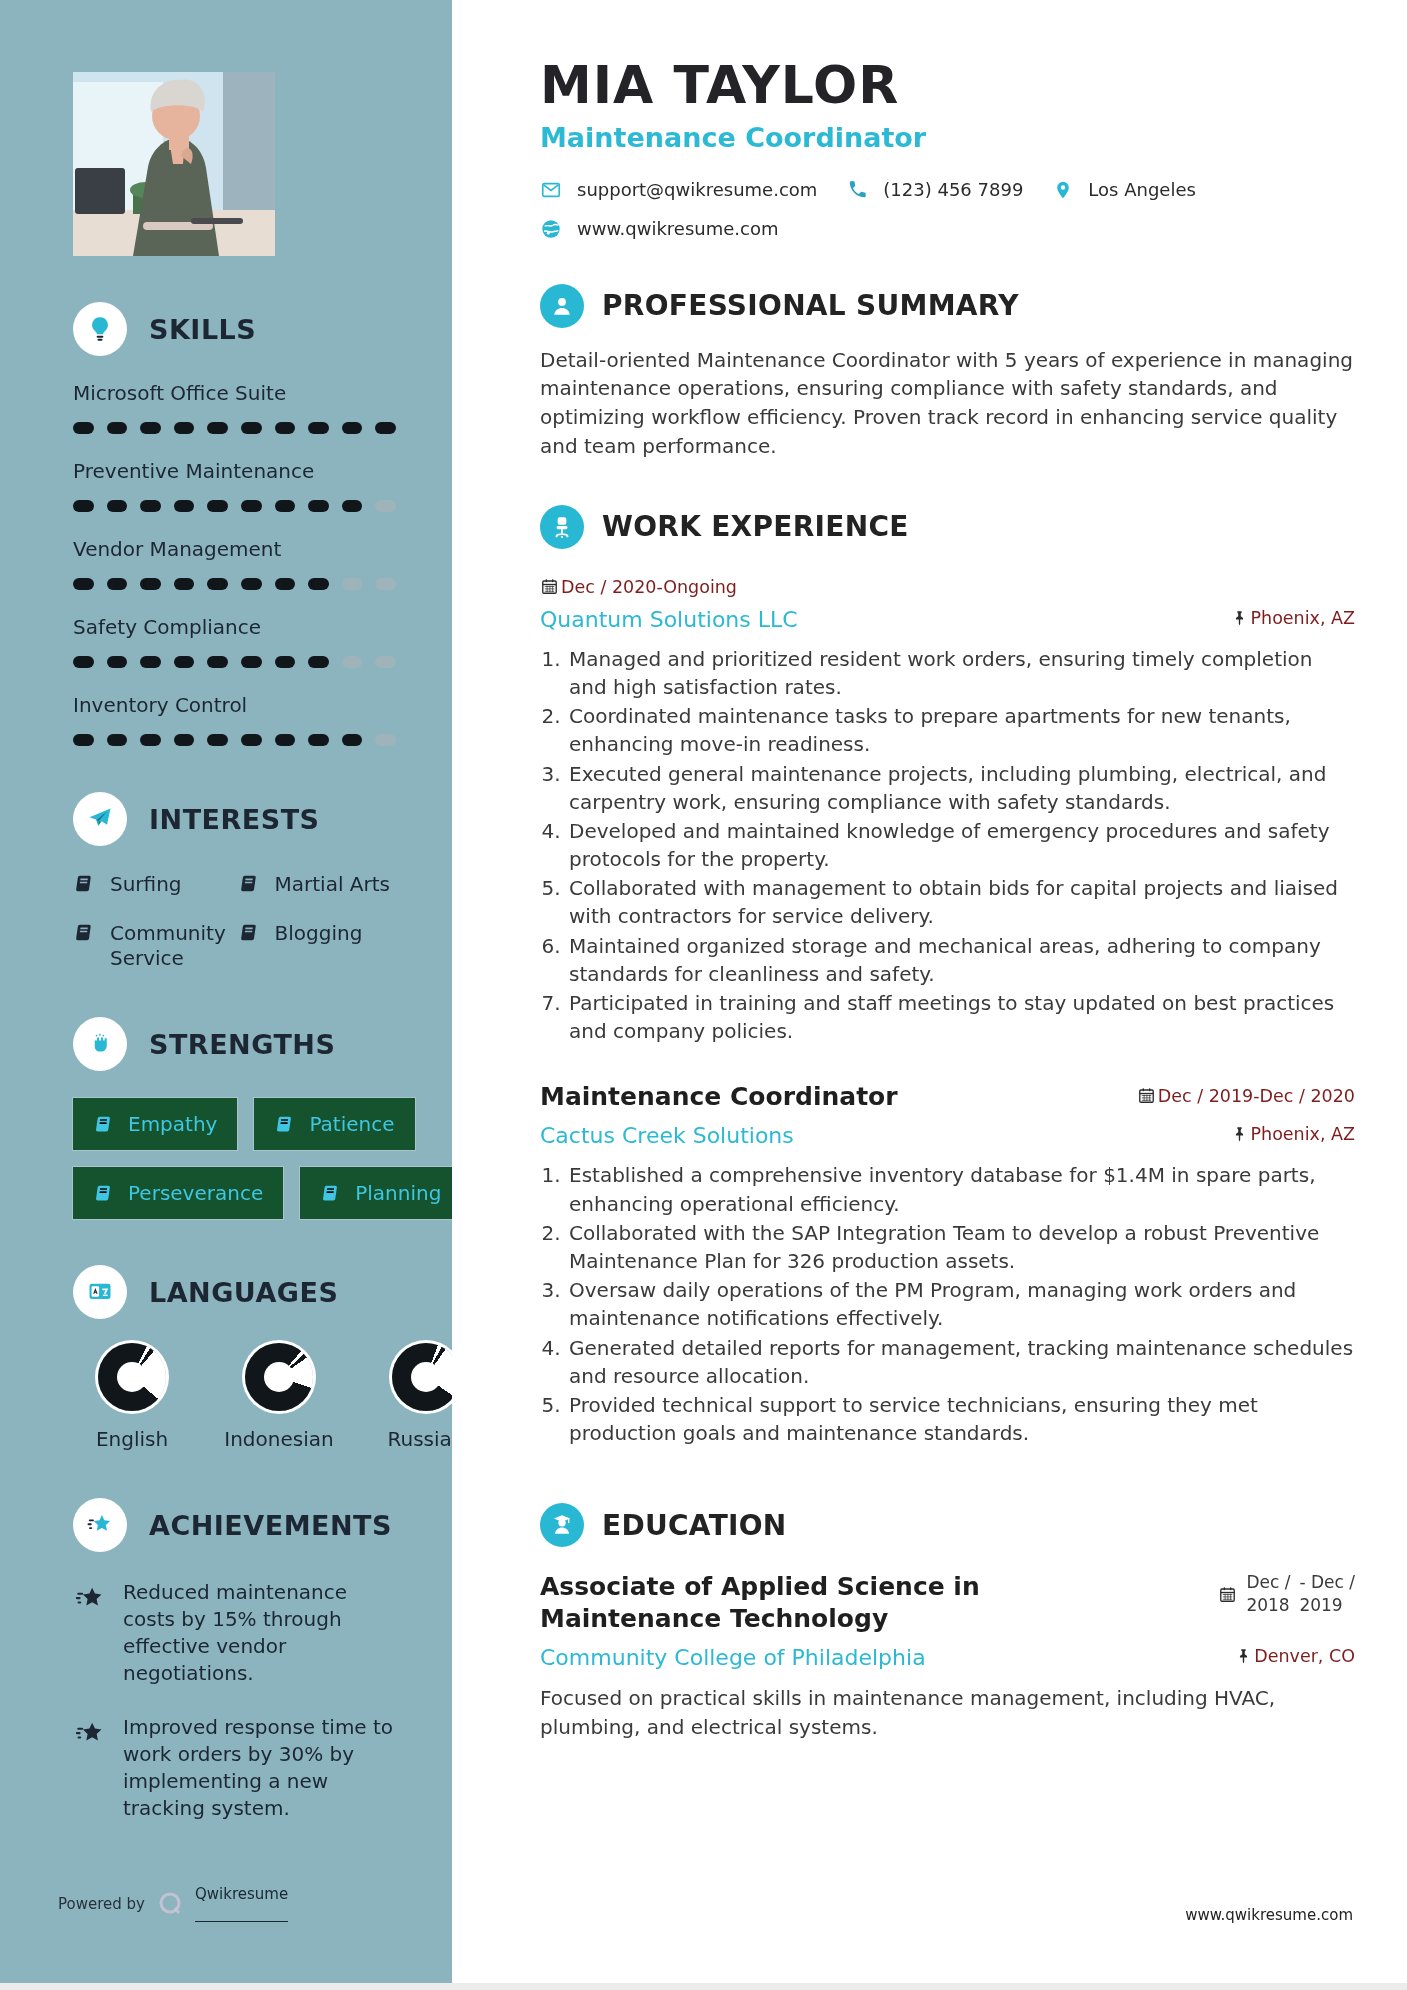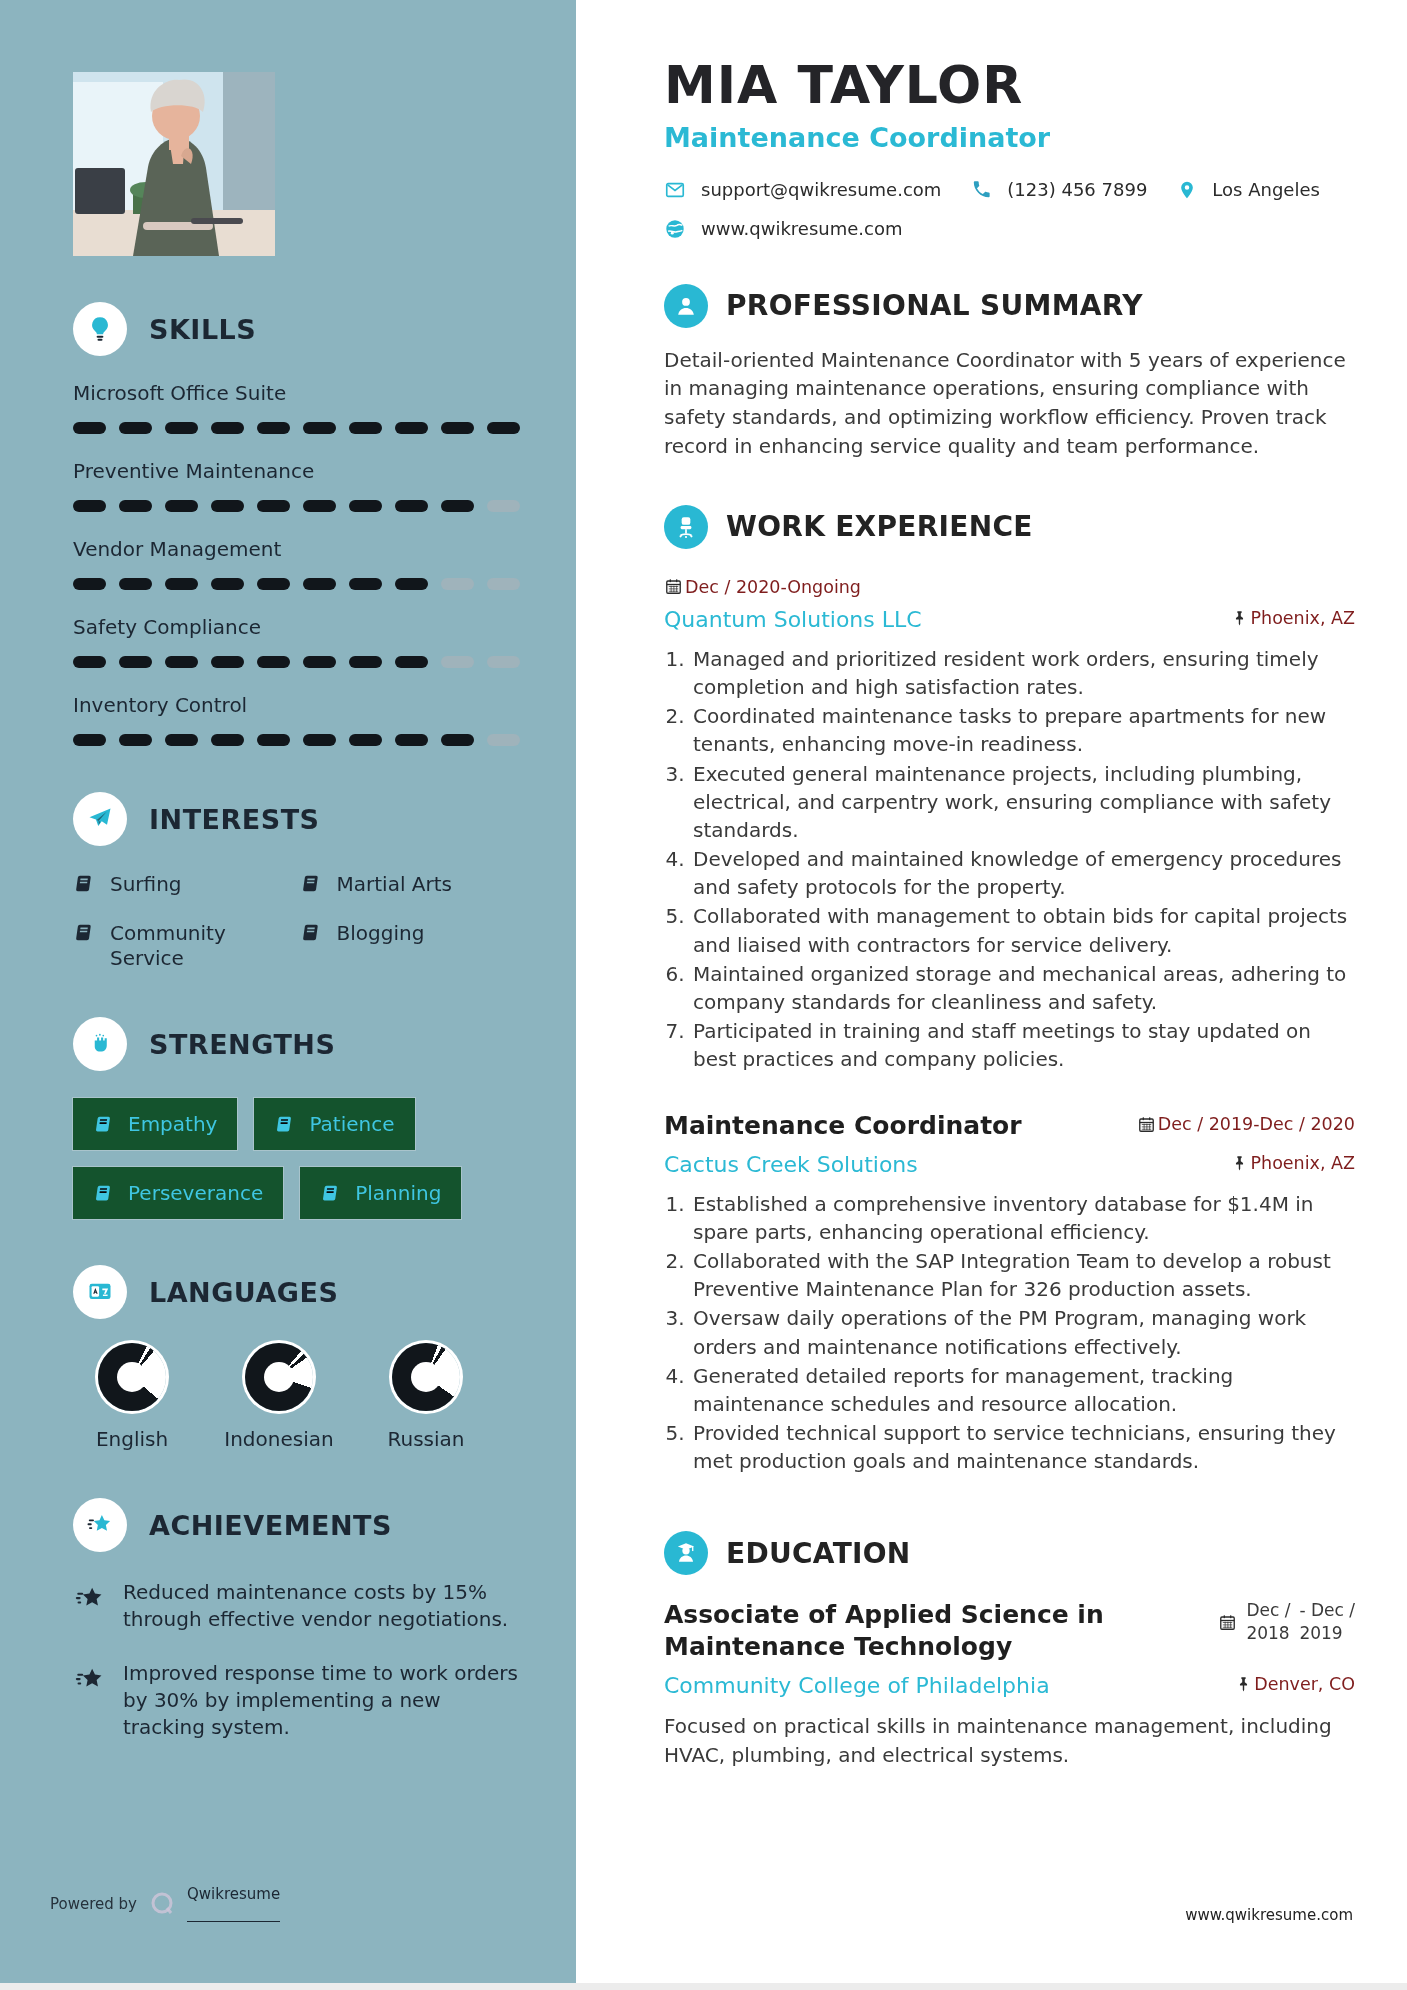--- a/index.html
+++ b/index.html
@@ -1,19 +1,19 @@
 <!DOCTYPE html>
 <html><head>
 <meta charset="utf-8">
 <style>
   html,body{margin:0;padding:0;background:#ffffff;}
   .page{width:1407px;height:1990px;position:relative;display:flex;overflow:hidden;
         font-family:"DejaVu Sans","Liberation Sans",sans-serif;background:#ffffff;}
   
-  .sidebar{width:576px;background:#8cb4bf;box-sizing:border-box;
+  .sidebar{width:452px;background:#8cb4bf;box-sizing:border-box;
            padding:72px 56px 0 73px;position:relative;flex-shrink:0;}
   .photo{width:202px;height:184px;overflow:hidden;display:block;}
   .side-sec{margin-top:46px;}
   .side-head{display:flex;align-items:center;gap:22px;}
   .side-circ{width:54px;height:54px;border-radius:50%;background:#ffffff;flex-shrink:0;
              display:flex;align-items:center;justify-content:center;}
   .side-head h2{font-size:27px;font-weight:bold;color:#1c2733;margin:0;letter-spacing:.5px;}
   
   .skill{margin-top:25px;}
   .skill-lbl{font-size:20px;color:#1c2733;}
@@ -33,21 +33,21 @@
   .lang{width:118px;display:flex;flex-direction:column;align-items:center;}
   .donut{width:68px;height:68px;border-radius:50%;position:relative;box-shadow:0 0 0 3px #ffffff;}
   .donut::after{content:"";position:absolute;inset:19px;border-radius:50%;background:#ffffff;}
   .lang-name{margin-top:15px;font-size:20px;color:#1c2733;text-align:center;
              word-break:break-all;line-height:1.3;}
   
   .ach{display:flex;gap:16px;margin-top:27px;align-items:flex-start;}
   .ach svg{flex-shrink:0;margin-top:3px;}
   .ach-text{font-size:20px;color:#1c2733;line-height:1.35;}
   
-  .side-foot{position:absolute;left:50px;bottom:68px;display:flex;align-items:center;gap:10px;}
+  .side-foot{position:absolute;left:58px;bottom:68px;display:flex;align-items:center;gap:10px;}
   .powered{font-size:15px;color:#26323c;}
   .brand{font-size:15px;color:#1c2733;border-bottom:1.5px solid #1c2733;padding-bottom:18px;}
   
   .main{flex:1;box-sizing:border-box;padding:58px 52px 0 88px;position:relative;background:#ffffff;}
   .name{font-size:52px;font-weight:800;color:#242428;letter-spacing:1px;line-height:1.05;}
   .job-title-top{font-size:27px;color:#2bb9d4;margin-top:9px;font-weight:600;}
   .contacts{margin-top:26px;}
   .c-row{display:flex;align-items:center;margin-top:17px;}
   .c-item{display:flex;align-items:center;gap:15px;font-size:18px;color:#2b2b2b;margin-right:30px;}
   .sec-head{display:flex;align-items:center;gap:18px;margin-top:44px;}

